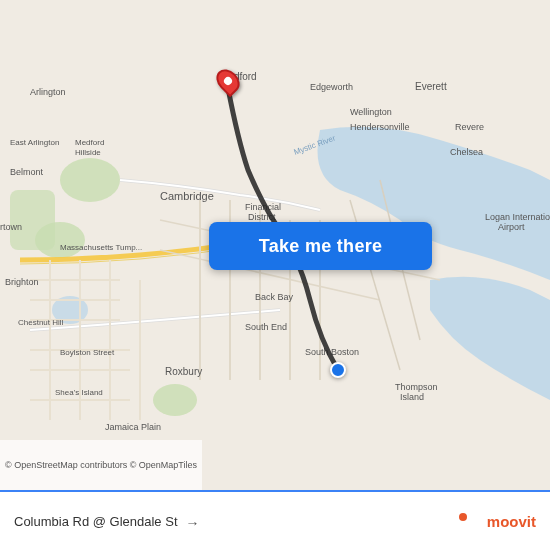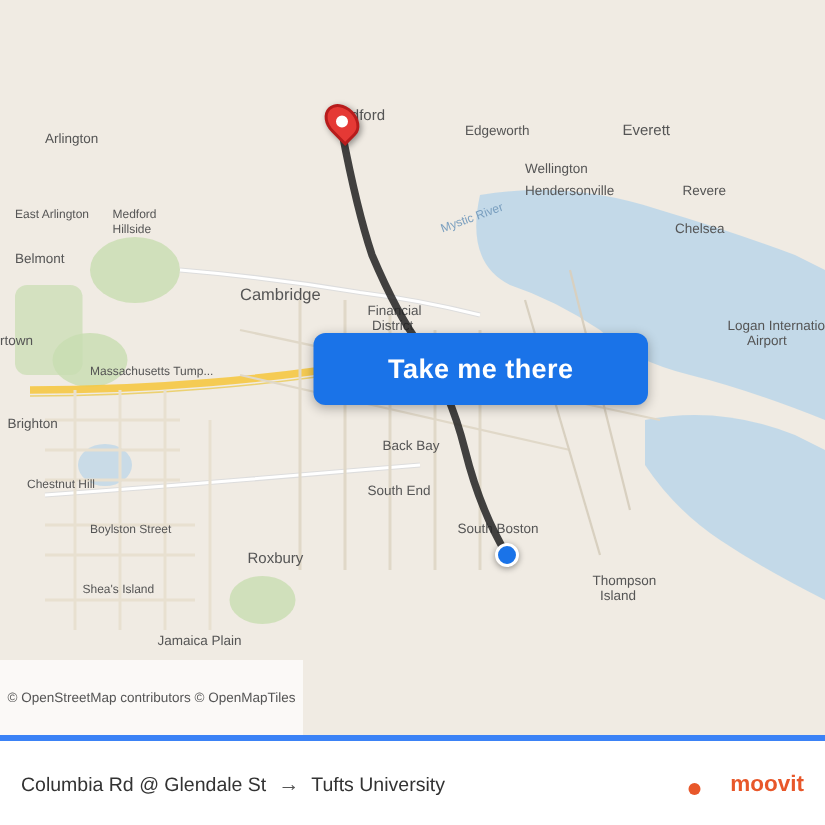--- a/index.html
+++ b/index.html
@@ -113,21 +113,21 @@
     }
 
     
     #footer-bar {
       width: 550px;
       height: 60px;
       background: white;
       display: flex;
       align-items: center;
       padding: 0 14px;
-      border-top: 4px solid #3b82f6;
+      border-top: 2px solid #3b82f6;
       position: relative;
     }
 
     .footer-route {
       display: flex;
       align-items: center;
       flex: 1;
       gap: 8px;
     }
 
@@ -143,21 +143,21 @@
     }
 
     .footer-destination {
       font-size: 13px;
       color: #333;
       font-weight: 400;
     }
 
     .moovit-logo {
       display: flex;
-      align-items: flex-end;
+      align-items: flex-start;
       gap: 20px;
       margin-left: auto;
     }
 
     .moovit-text {
       font-size: 15px;
       font-weight: 700;
       color: #e8572a;
     }
 
@@ -274,19 +274,18 @@
   <div class="map-attribution">
     <span>© OpenStreetMap contributors © OpenMapTiles</span>
   </div>
 
 </div>
 
 <div id="footer-bar">
   <div class="footer-route">
     <span class="footer-origin">Columbia Rd @ Glendale St</span>
     <span class="footer-arrow">→</span>
-    <span class="footer-destination">Tufts University</span>
   </div>
   <div class="moovit-logo">
     <div class="moovit-dot"></div>
     <span class="moovit-text">moovit</span>
   </div>
 </div>
 
 </body></html>

